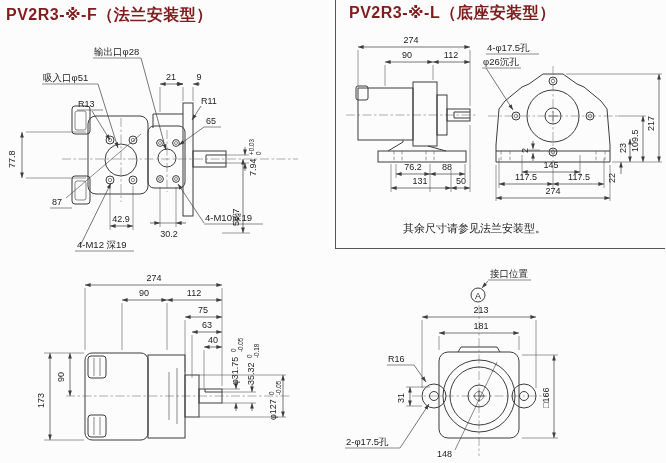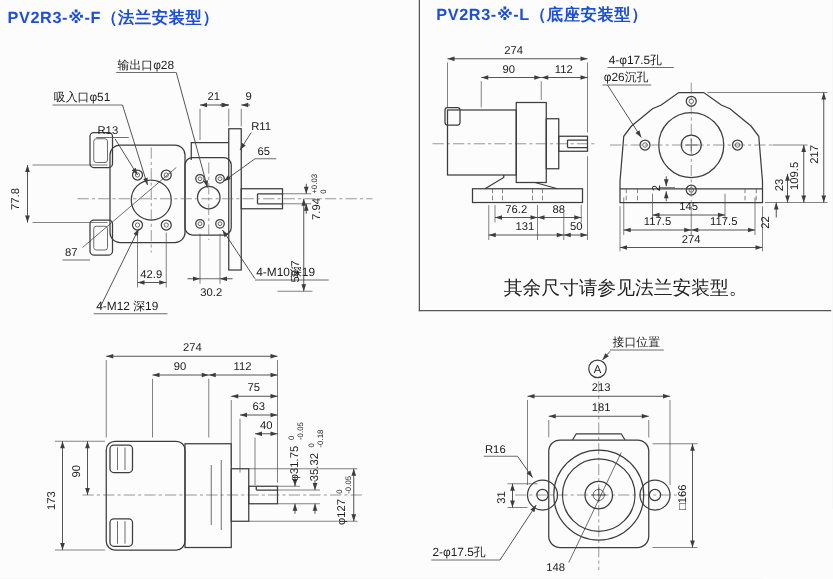--- a/index.html
+++ b/index.html
@@ -1,21 +1,21 @@
 <!DOCTYPE html>
 <html><head>
 <meta charset="utf-8">
 <style>
   html,body{margin:0;padding:0;}
   body{background:#e8e8e8;}
   .stage{position:relative;width:666px;height:463px;background:#fcfcfc;overflow:hidden;
          font-family:"Liberation Sans","DejaVu Sans",sans-serif;}
   .abs{position:absolute;}
-  .title{position:absolute;font-size:13px;font-weight:bold;color:#1d4ed8;letter-spacing:0.5px;white-space:nowrap;}
-  .note{position:absolute;font-size:15px;color:#222;white-space:nowrap;}
+  .title{position:absolute;font-size:16px;font-weight:bold;color:#7f1d1d;letter-spacing:0.5px;white-space:nowrap;}
+  .note{position:absolute;font-size:11px;color:#222;white-space:nowrap;}
   .lbox{position:absolute;left:335px;top:-2px;width:329px;height:250px;
         border-left:1px solid #555;border-bottom:1px solid #555;}
   svg{position:absolute;overflow:visible;}
   .ln{fill:none;stroke:#3d3d3d;stroke-width:1;}
   .tn{fill:none;stroke:#3d3d3d;stroke-width:0.6;}
   .ext{fill:none;stroke:#4a4a4a;stroke-width:0.55;}
   .cl{fill:none;stroke:#6b6b6b;stroke-width:0.55;stroke-dasharray:9 2.5 2.5 2.5;}
   .hid{fill:none;stroke:#5a5a5a;stroke-width:0.6;stroke-dasharray:3.5 2.2;}
   .dim{fill:none;stroke:#3d3d3d;stroke-width:0.7;marker-start:url(#ar);marker-end:url(#ar);}
   .de{fill:none;stroke:#3d3d3d;stroke-width:0.7;marker-end:url(#ar);}

